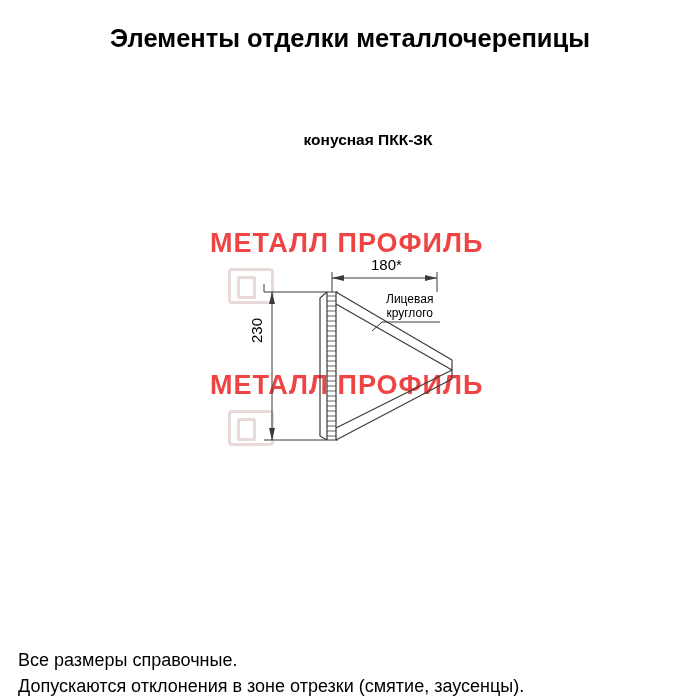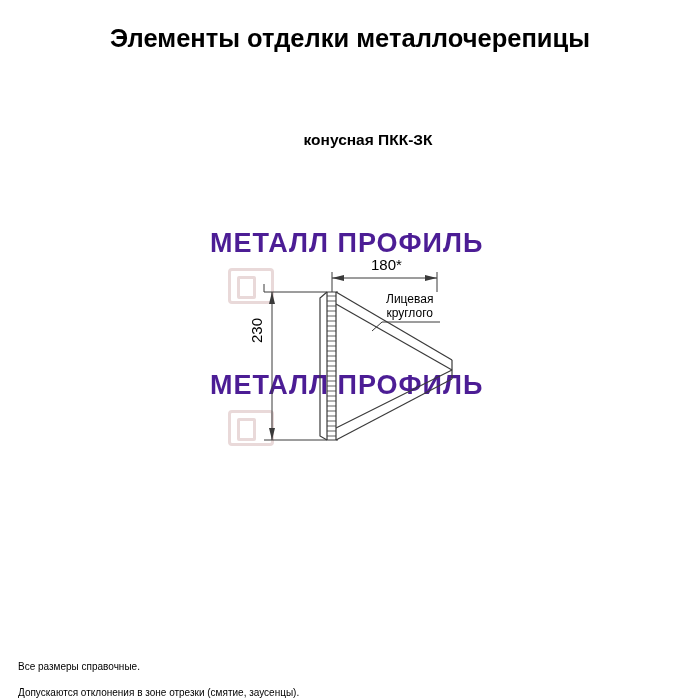--- a/index.html
+++ b/index.html
@@ -64,21 +64,21 @@
   .watermarks {
     position: absolute;
     left: 0;
     top: 180px;
     width: 700px;
     height: 320px;
     pointer-events: none;
   }
   .wm {
     position: absolute;
-    color: #4c1d95;
+    color: #ef4444;
     font-weight: bold;
     letter-spacing: 1px;
     white-space: nowrap;
     font-family: "Liberation Sans", sans-serif;
   }
   .wm-1 { left: 210px; top: 48px; font-size: 27px; }
   .wm-2 { left: 210px; top: 190px; font-size: 27px; }
   .wm-logo {
     position: absolute;
     width: 40px;
@@ -92,23 +92,22 @@
     left: 6px;
     top: 5px;
     width: 13px;
     height: 17px;
     border: 3px solid #e9d9d9;
     border-radius: 2px;
   }
   .footnote {
     position: absolute;
     left: 18px;
-    font-size: 10px;
-    color: #000000;
-    margin-top: 11px;
+    font-size: 18px;
+    color: #000000;
   }
   .footnote-1 { top: 650px; }
   .footnote-2 { top: 676px; }
   .dim-label {
     position: absolute;
     font-size: 15px;
     color: #000000;
     font-family: "Liberation Sans", sans-serif;
   }
   .dim-180 { left: 371px; top: 76px; }

